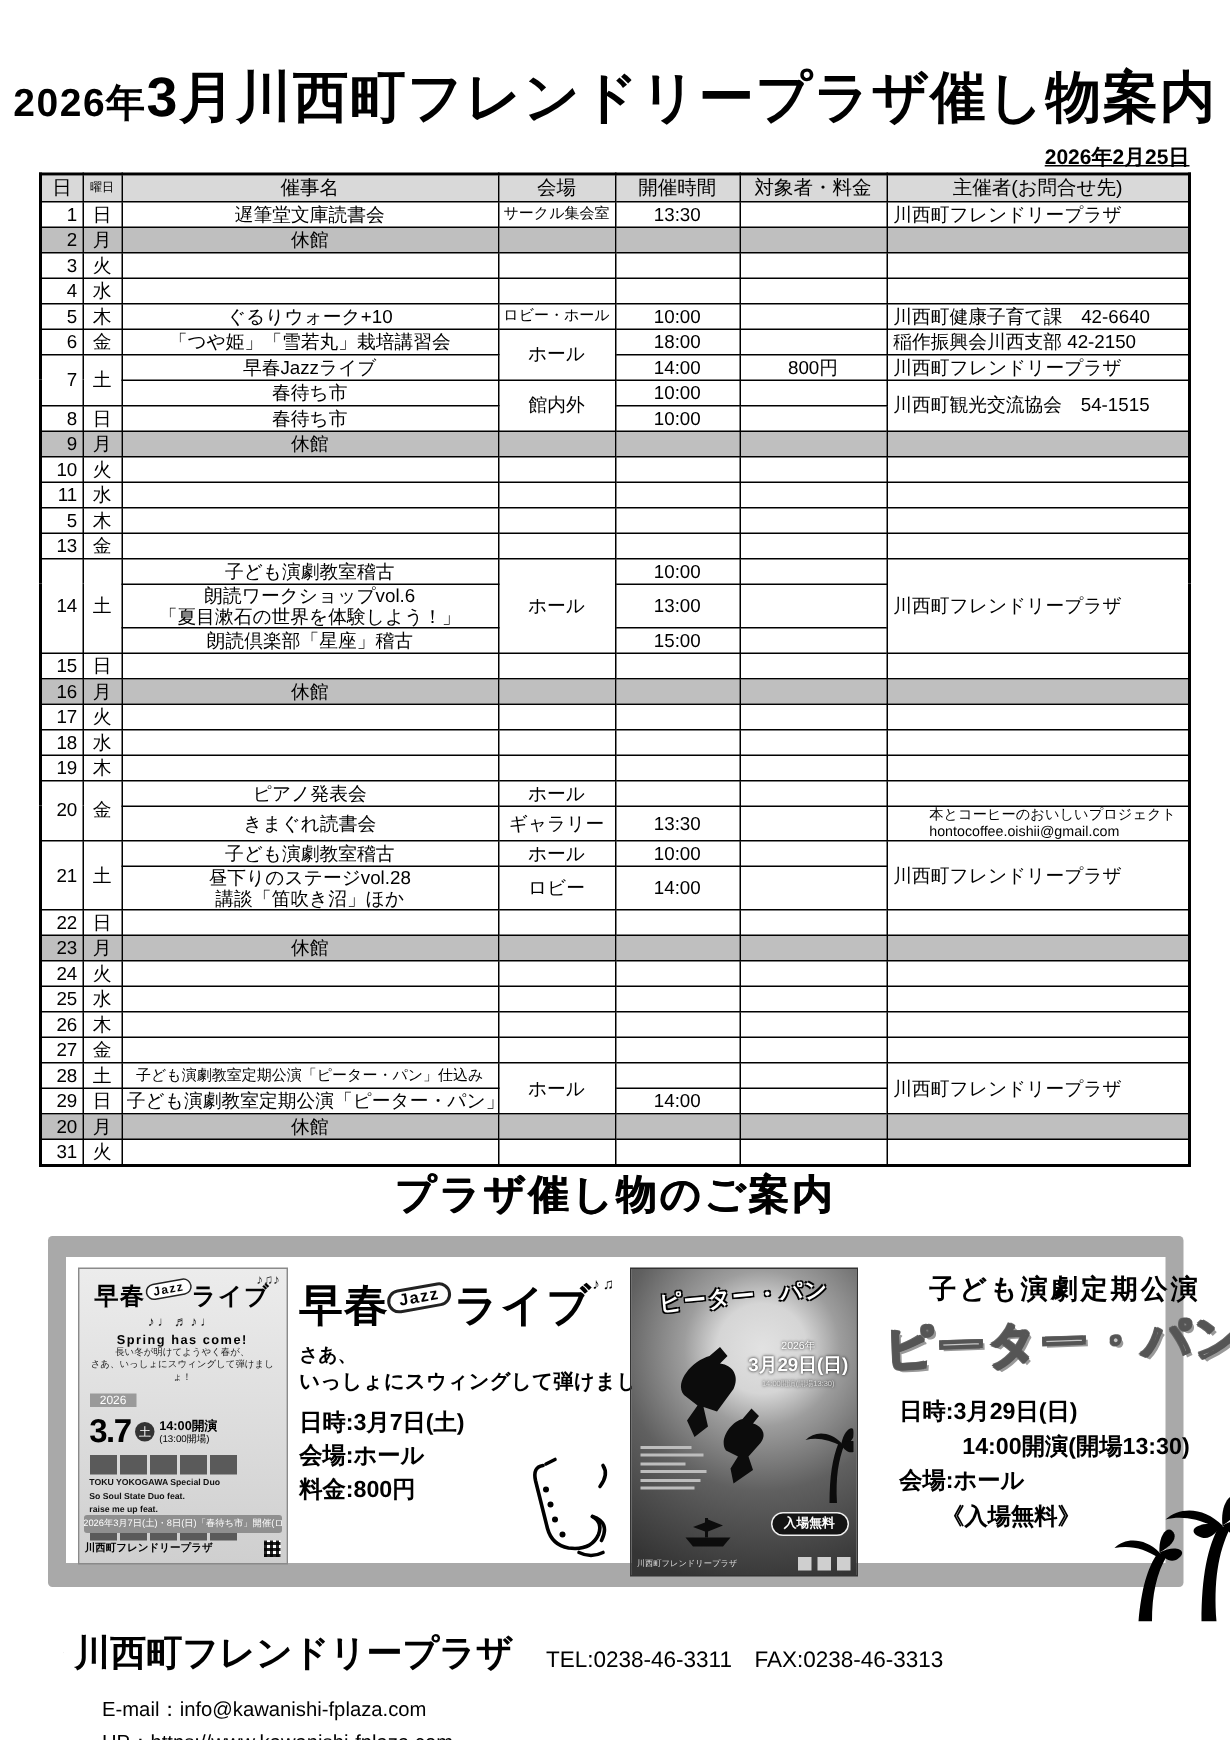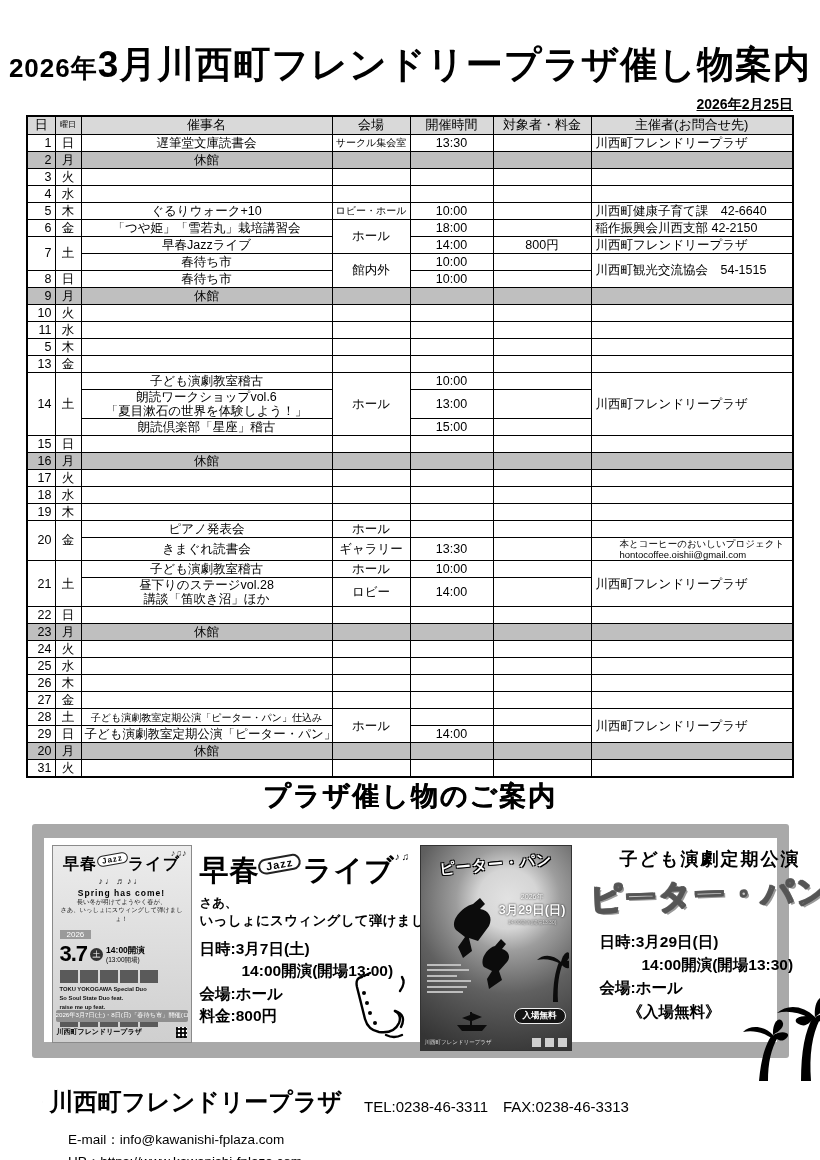--- a/index.html
+++ b/index.html
@@ -506,21 +506,20 @@
     </div>
 
     <div class="ji">
       <div class="ji-logo">
         <span>早春</span><span class="bubble">Jazz</span><span>ライブ</span><span class="nt">♪♫</span>
       </div>
       <div class="ji-l1">さあ、</div>
       <div class="ji-l2">いっしょにスウィングして弾けましょ！</div>
       <div class="ji-dt">
         <div>日時:3月7日(土)</div>
-        <div class="ind">14:00開演(開場13:00)</div>
         <div>会場:ホール</div>
         <div>料金:800円</div>
       </div>
       <svg class="ji-sax" width="72" height="74" viewBox="0 0 72 74">
         <g fill="none" stroke="#000" stroke-width="2.4" stroke-linecap="round">
           <path d="M20 6 q-7 1 -5 10 l8 32 q3 11 14 13 q15 2 20 -9 q3 -8 -4 -12"></path>
           <path d="M53 40 q12 4 6 16"></path>
           <path d="M22 5 l6 -3"></path>
           <path d="M44 64 q8 4 16 0"></path>
           <path d="M58 20 q6 -8 2 -14"></path>

